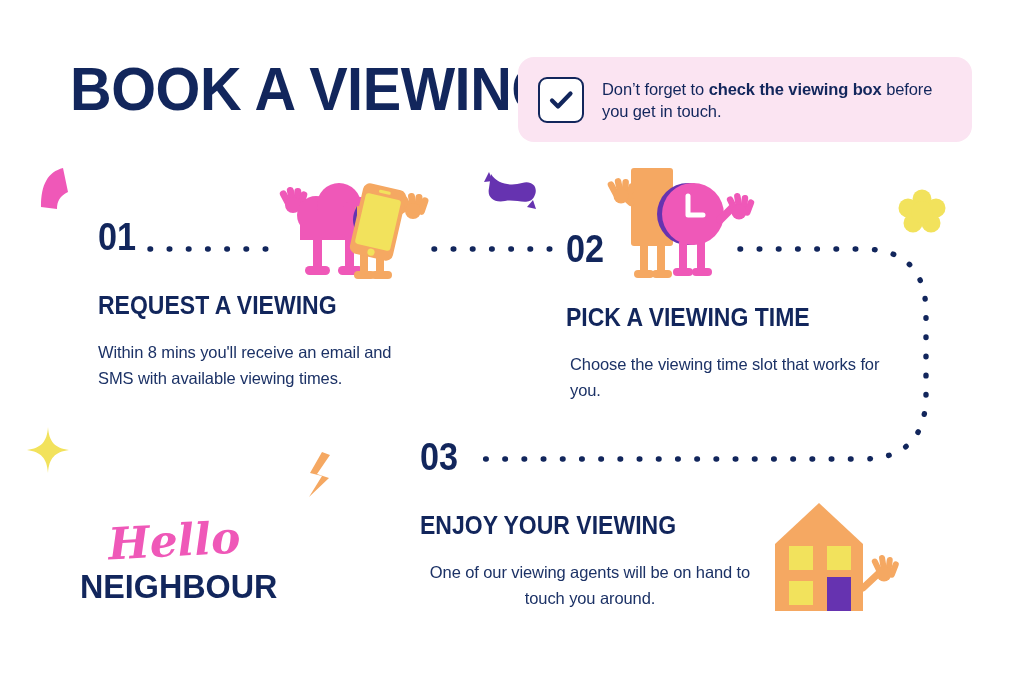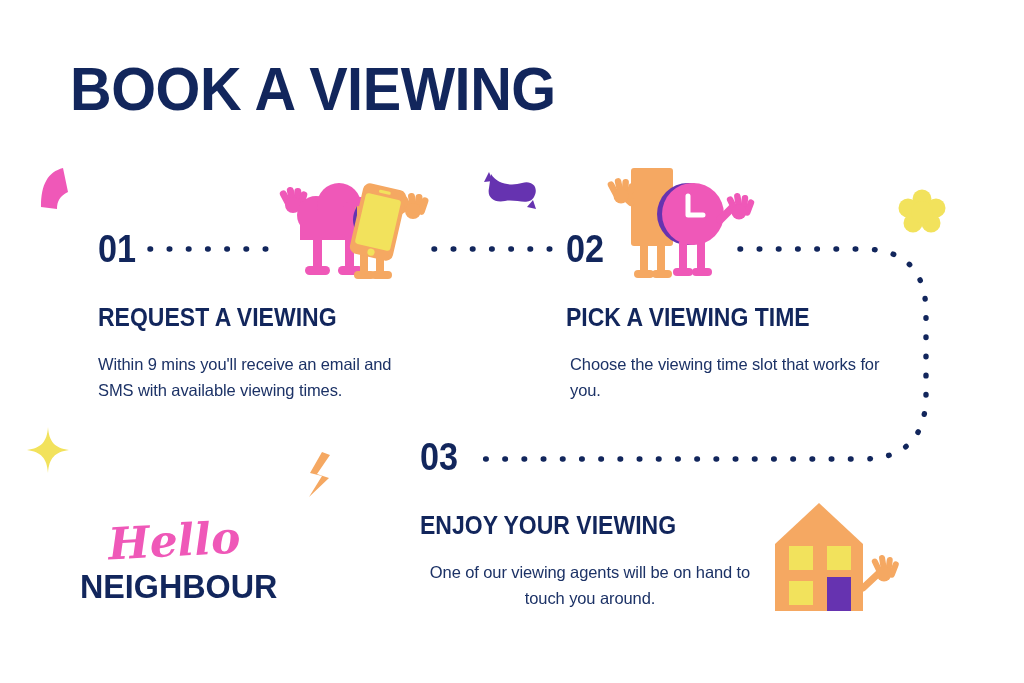--- a/index.html
+++ b/index.html
@@ -74,21 +74,21 @@
     transform-origin:left top;
     white-space:nowrap;
   }
   .step-body {
     font-size:16.5px;
     line-height:26px;
     color:#1c3266;
     letter-spacing:-0.1px;
   }
 
-  #step1 { left:98px; top:230px; }
+  #step1 { left:98px; top:218px; }
   #step1 .step-head { position:absolute; left:0; top:75px; }
   #step1 .step-body { position:absolute; left:0; top:121px; width:330px; }
 
   #step2 { left:566px; top:230px; }
   #step2 .step-head { position:absolute; left:0; top:75px; }
   #step2 .step-body { position:absolute; left:4px; top:121px; width:320px; }
 
   #step3 { left:420px; top:438px;text-align:center; }
   #step3 .step-head { position:absolute; left:0; top:75px; }
   #step3 .step-body { position:absolute; left:0; top:121px; width:340px; }
@@ -117,20 +117,30 @@
   svg { display:block; overflow:visible; }
   .artlayer { position:absolute; inset:0; pointer-events:none; }
 </style>
 </head>
 <body>
 
 <div class="stage">
 
   <div id="page-title">BOOK A VIEWING</div>
 
+  <div id="callout">
+    <div class="cbox">
+      <svg width="28" height="28" viewBox="0 0 28 28" aria-hidden="true">
+        <path d="M5 14.5 L11 20.5 L23.5 7.5" fill="none" stroke="#12265c" stroke-width="4.2" stroke-linecap="round" stroke-linejoin="round"></path>
+      </svg>
+    </div>
+    <div class="ctext">
+      <span>Don’t forget to </span><b>check the viewing box</b><span> before you get in touch.</span>
+    </div>
+  </div>
 
   <svg class="artlayer" width="1024" height="683" viewBox="0 0 1024 683">
 
     <path d="M150 249 H283" fill="none" stroke="#12265c" stroke-width="5.4" stroke-linecap="round" stroke-dasharray="0.6 18.6"></path>
 
     <path d="M434 249 H556" fill="none" stroke="#12265c" stroke-width="5.4" stroke-linecap="round" stroke-dasharray="0.6 18.6"></path>
 
     <path d="M740 249 H862 Q926 249 926 313 V395 Q926 459 862 459 H480" fill="none" stroke="#12265c" stroke-width="5.4" stroke-linecap="round" stroke-dasharray="0.6 18.6"></path>
   </svg>
 
@@ -277,21 +287,21 @@
         <rect x="886" y="557" width="6" height="19" rx="3" transform="rotate(7 889 566)"></rect>
         <rect x="891" y="561" width="6" height="17" rx="3" transform="rotate(21 894 569)"></rect>
         <circle cx="884" cy="574" r="7.5"></circle>
       </g>
     </g>
   </svg>
 
   <div class="step" id="step1">
     <div class="step-num">01</div>
     <div class="step-head">REQUEST A VIEWING</div>
-    <div class="step-body">Within 9 mins you'll receive an email and SMS with available viewing times.</div>
+    <div class="step-body">Within 8 mins you'll receive an email and SMS with available viewing times.</div>
   </div>
 
   <div class="step" id="step2">
     <div class="step-num">02</div>
     <div class="step-head">PICK A VIEWING TIME</div>
     <div class="step-body">Choose the viewing time slot that works for you.</div>
   </div>
 
   <div class="step" id="step3">
     <div class="step-num">03</div>

